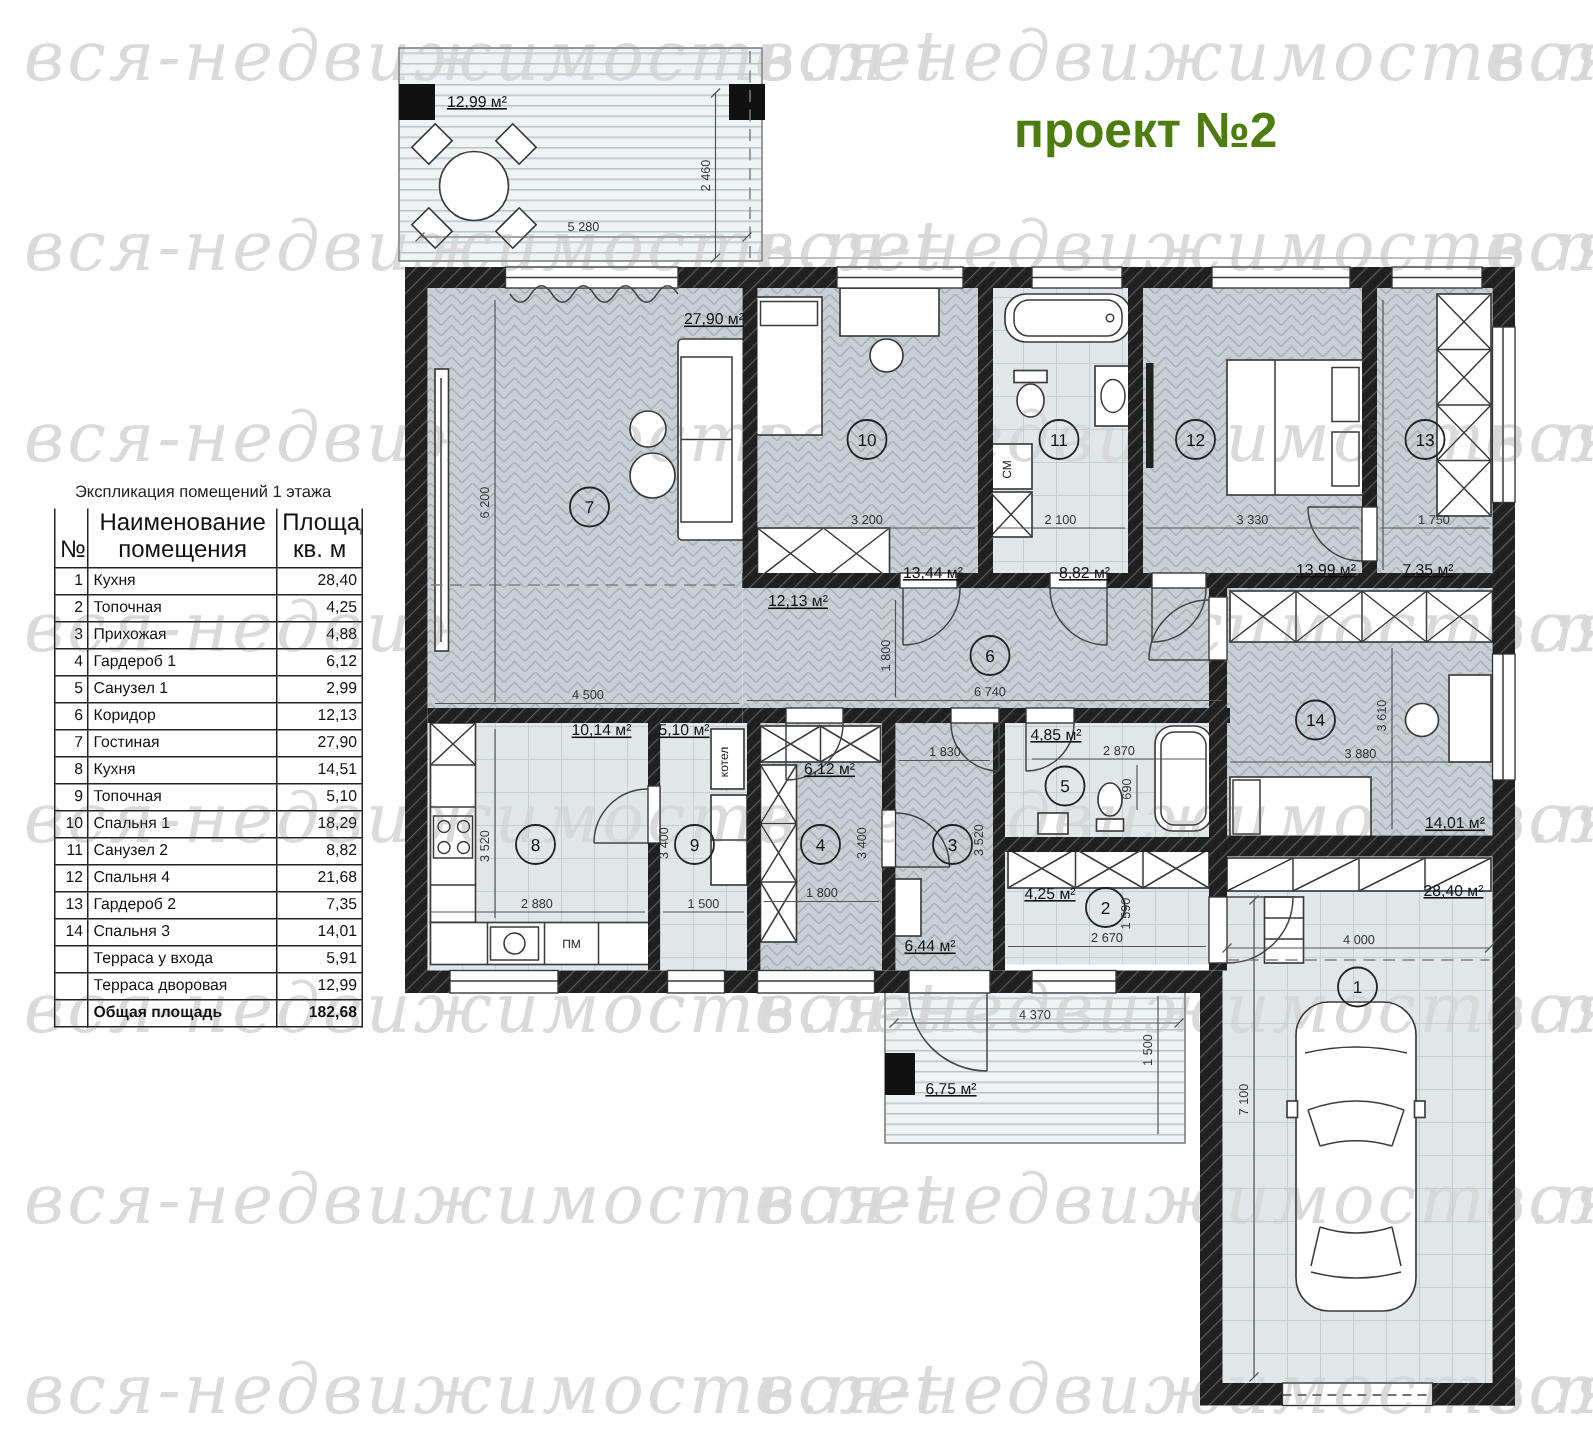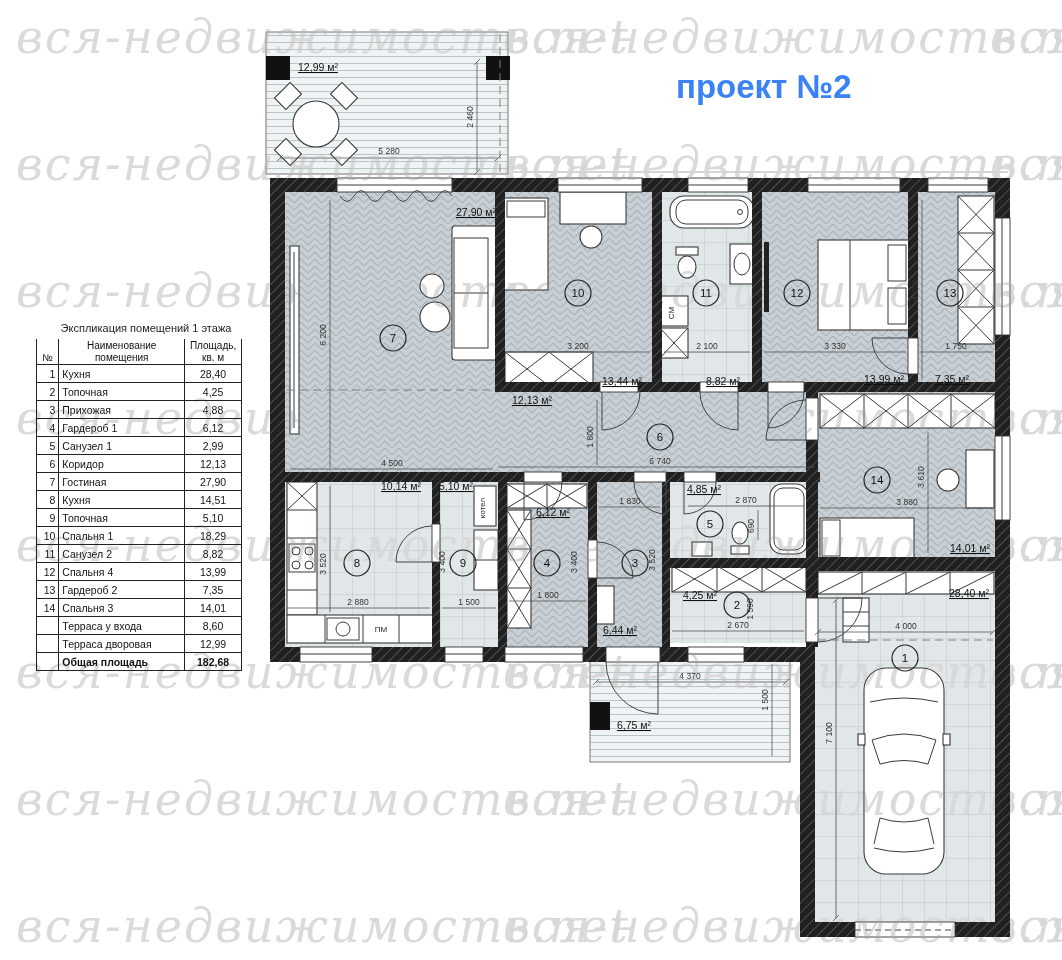--- a/index.html
+++ b/index.html
@@ -3,32 +3,32 @@
 <meta charset="utf-8">
 <style>
   html,body{margin:0;padding:0;background:#fff;}
   #stage{position:relative;width:1062px;height:960px;background:#ffffff;overflow:hidden;
          font-family:"Liberation Sans",sans-serif;}
   
   .wm{position:absolute;font-family:"DejaVu Serif",serif;font-style:italic;font-size:46px;
       color:#d6d6d6;letter-spacing:2px;white-space:nowrap;mix-blend-mode:darken;opacity:.9;
       pointer-events:none;z-index:30;}
   
-  #title{position:absolute;left:676px;top:68px;font-size:33px;font-weight:700;color:#3b82f6;z-index:20;}
+  #title{position:absolute;left:676px;top:68px;font-size:33px;font-weight:700;color:#4d7c0f;z-index:20;}
   
   #legend{position:absolute;left:36px;top:322px;width:206px;z-index:20;color:#111;}
-  #legend .ltitle{font-size:11px;margin:0 0 5px 14px;color:#222;text-align:center;}
+  #legend .ltitle{font-size:11px;margin:0 0 5px 14px;color:#222;}
   #legend table{border-collapse:collapse;width:100%;font-size:10.5px;table-layout:fixed;}
   #legend th,#legend td{border:1px solid #222;padding:1px 3px;height:15px;font-weight:400;
       overflow:hidden;white-space:nowrap;}
-  #legend thead th{border-top:none;white-space:pre-line;text-align:center;font-size:10px;line-height:1.15;}
+  #legend thead th{border-top:none;white-space:pre-line;text-align:center;font-size:16px;line-height:1.15;}
   #legend col.cno{width:22px;} #legend col.cname{width:124px;} #legend col.carea{width:56px;}
   #legend td:nth-child(1){text-align:right;}
   #legend td:nth-child(2){text-align:left;}
-  #legend td:nth-child(3){text-align:center;}
+  #legend td:nth-child(3){text-align:right;}
   #legend tr.total td{font-weight:700;}
   
   #plan{position:absolute;left:0;top:0;z-index:10;font-family:"Liberation Sans",sans-serif;}
   .dim{font-size:8.5px;fill:#333;}
   .area{font-size:10.5px;fill:#111;text-decoration:underline;}
   .num{font-size:11.5px;fill:#111;}
   .lbl{font-size:8px;fill:#222;}
   .wall{fill:url(#hatch);}
   .furn{fill:#ffffff;stroke:#3a3a3a;stroke-width:1.1;}
   .thin{stroke:#3a3a3a;stroke-width:1;fill:none;}
@@ -112,36 +112,36 @@
             <td>18,29</td>
           </tr>
           <tr>
             <td>11</td>
             <td>Санузел 2</td>
             <td>8,82</td>
           </tr>
           <tr>
             <td>12</td>
             <td>Спальня 4</td>
-            <td>13,99</td>
+            <td>21,68</td>
           </tr>
           <tr>
             <td>13</td>
             <td>Гардероб 2</td>
             <td>7,35</td>
           </tr>
           <tr>
             <td>14</td>
             <td>Спальня 3</td>
             <td>14,01</td>
           </tr>
           <tr>
             <td></td>
             <td>Терраса у входа</td>
-            <td>8,60</td>
+            <td>5,91</td>
           </tr>
           <tr>
             <td></td>
             <td>Терраса дворовая</td>
             <td>12,99</td>
           </tr>
           <tr class="total">
             <td></td>
             <td>Общая площадь</td>
             <td>182,68</td>

